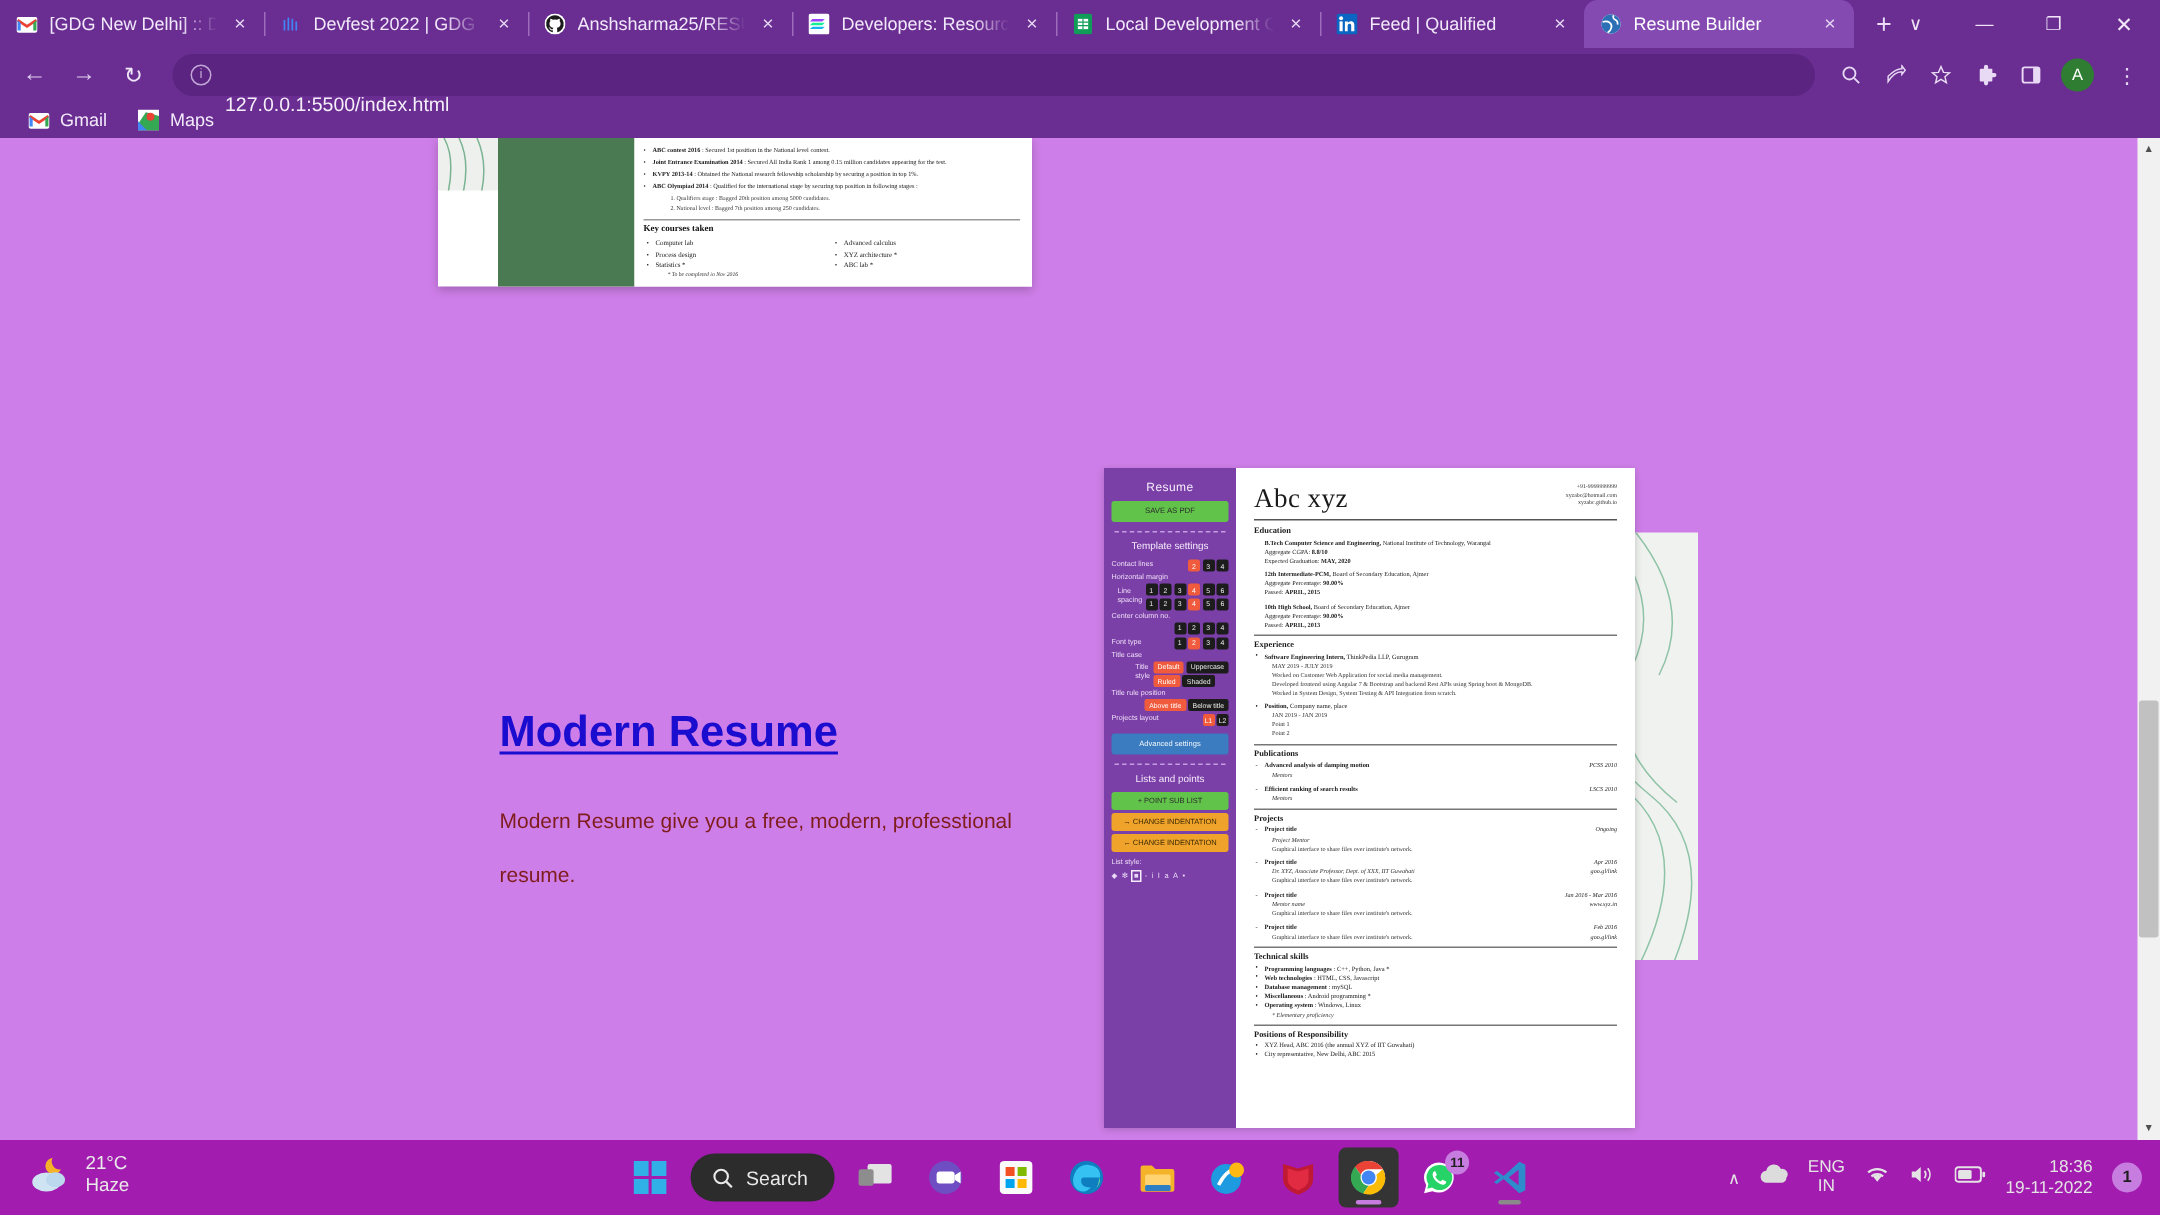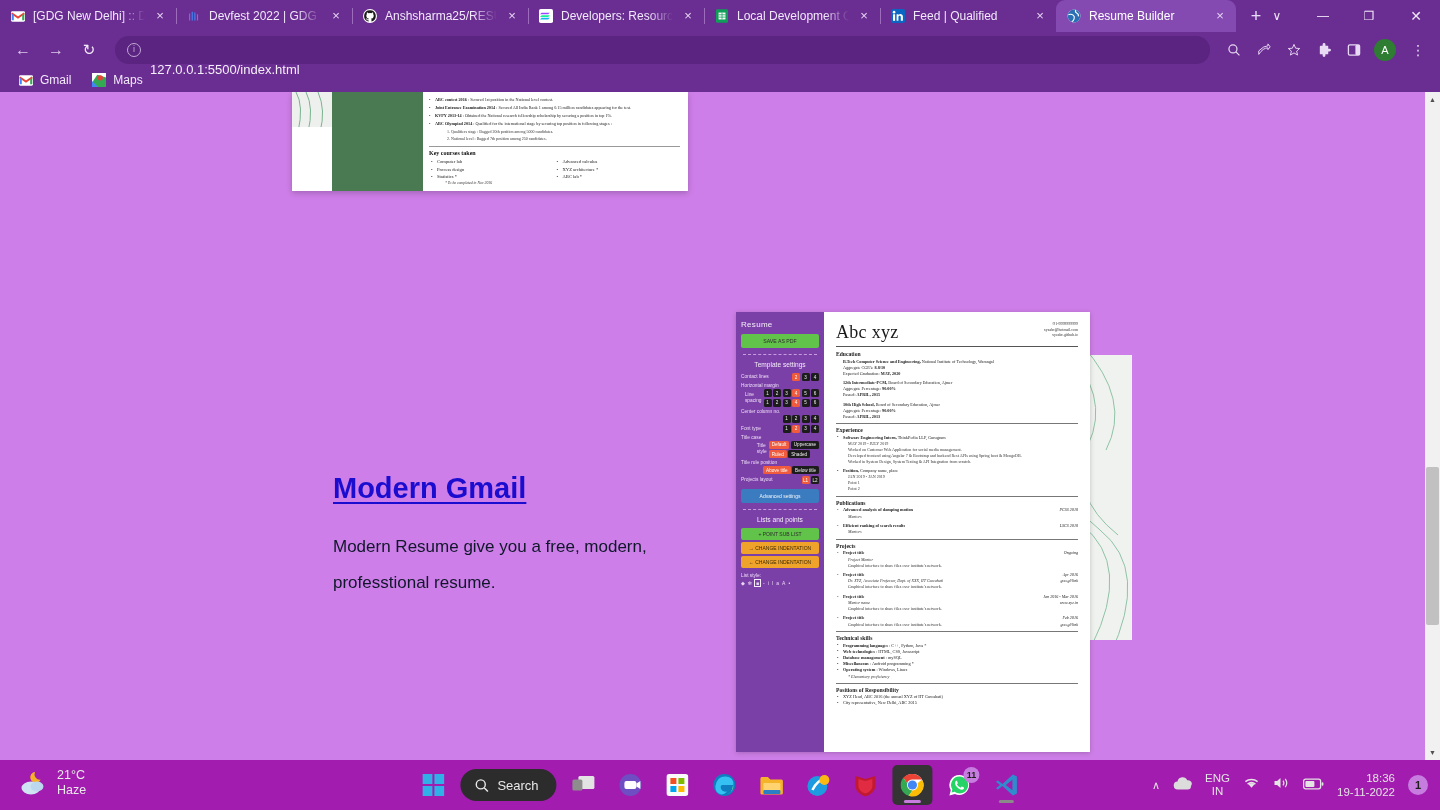--- a/index.html
+++ b/index.html
@@ -72,32 +72,32 @@
   .tp-col { width:50%; }
   .tp-c { font-family:"Liberation Serif", serif; font-size:4.6px; color:#222; line-height:7.6px;
           padding-left:8px; position:relative; }
   .tp-c::before { content:"•"; position:absolute; left:2px; }
   .tp-note { font-family:"Liberation Serif", serif; font-size:3.8px; font-style:italic; color:#333; padding-left:16px; }
 
   
   .headline { position:absolute; left:333px; top:380px; }
   .headline a { font-size:29px; font-weight:bold; color:#1a0dcf; text-decoration:underline;
                 text-underline-offset:4px; }
-  .headline p { margin-top:24px; font-size:17px; color:#0f172a; line-height:36px; max-width:370px; }
+  .headline p { margin-top:24px; font-size:14px; color:#7f1d1d; line-height:36px; max-width:370px; }
 
   
   .builder { position:absolute; left:736px; top:220px; width:354px; height:440px;
              box-shadow:0 1px 5px rgba(0,0,0,.2); display:flex; }
   .topo { position:absolute; left:1002px; top:263px; width:130px; height:285px;
           background:#f0f2ef; overflow:hidden; z-index:0; }
   .topo svg { position:absolute; left:-20px; top:-10px; }
 
   .panel { position:relative; z-index:2; width:88px; background:#7b3fa8; color:#f3e9fa;
            padding:6px 5px; font-size:5.2px; overflow:hidden; }
-  .panel-title { font-size:8px; color:#f6edfb; margin:2px 0 5px; letter-spacing:.3px; }
+  .panel-title { text-align:center; font-size:8px; color:#f6edfb; margin:2px 0 5px; letter-spacing:.3px; }
   .btn-green { background:#62c34b; color:#2b2b2b; text-align:center; font-size:5.2px;
                padding:4px 0; border-radius:2px; }
   .dash { border-top:1px dashed #c59ee0; margin:6px 2px; }
   .sect { text-align:center; font-size:6.6px; color:#f4ebfa; margin:4px 0 5px; }
   .row { display:flex; align-items:center; gap:2px; margin-bottom:2px; min-height:8px; }
   .rlabel { flex:1; font-size:4.8px; color:#ecdcf6; line-height:6px; }
   .chips { display:flex; gap:1.5px; }
   .chip { width:8px; height:8px; border-radius:1.5px; background:#1c1c1c; color:#eee;
           font-size:4.6px; display:flex; align-items:center; justify-content:center; }
   .chip.on { background:#ef5b3c; color:#fff; }
@@ -377,21 +377,21 @@
               <div class="tp-c">Advanced calculus</div>
               <div class="tp-c">XYZ architecture *</div>
               <div class="tp-c">ABC lab *</div>
             </div>
         </div>
         <div class="tp-note">* To be completed in Nov 2016</div>
       </div>
     </div>
 
     <div class="headline">
-      <a href="#">Modern Gmail</a>
+      <a href="#">Modern Resume</a>
       <p>Modern Resume give you a free, modern, professtional resume.</p>
     </div>
 
     <div class="topo">
       <svg width="180" height="310" viewBox="0 0 180 310">
         <g fill="none" stroke="#8fc3a6" stroke-width="1">
           <path d="M40 0 Q90 40 70 90 Q50 140 100 180 Q150 220 110 300"></path>
           <path d="M60 0 Q110 45 88 95 Q68 145 118 185 Q168 225 128 310"></path>
           <path d="M80 0 Q130 50 106 100 Q86 150 136 190"></path>
           <path d="M20 10 Q64 50 48 92 Q30 140 78 176 Q126 212 92 300"></path>

